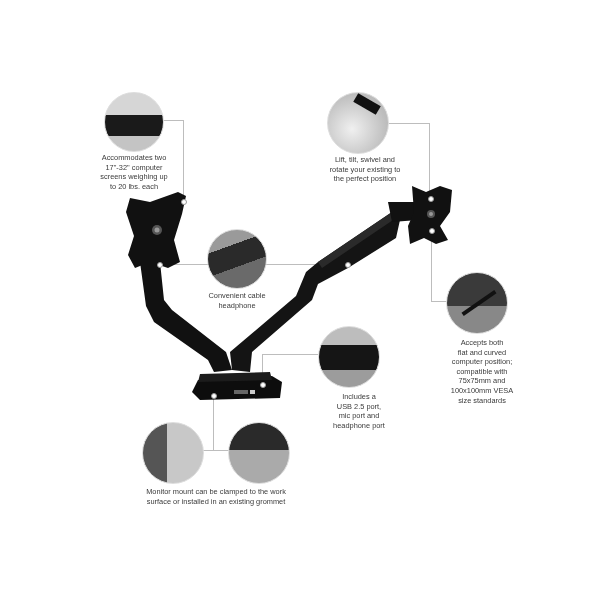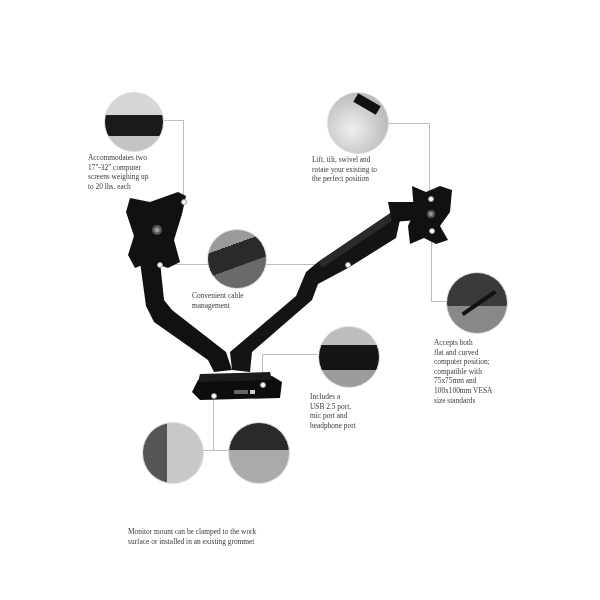--- a/index.html
+++ b/index.html
@@ -1,17 +1,17 @@
 <!DOCTYPE html>
 <html><head>
 <meta charset="utf-8">
 <style>
   html,body{margin:0;padding:0;background:#fff;}
   body{width:600px;height:600px;position:relative;overflow:hidden;font-family:"Liberation Sans",sans-serif;color:#333;}
-  .cap{position:absolute;font-size:7.4px;line-height:9.6px;color:#3a3a3a;white-space:pre-line;font-family:Liberation Serif, serif;}
+  .cap{position:absolute;font-size:7.4px;line-height:9.6px;text-align:center;color:#3a3a3a;white-space:pre-line;}
   .circ{position:absolute;border-radius:50%;overflow:hidden;border:1px solid #ddd;background:#bbb;}
   .line{position:absolute;background:#bdbdbd;}
   .dot{position:absolute;width:4px;height:4px;border-radius:50%;background:#fff;border:1px solid #999;}
   svg{position:absolute;left:0;top:0;}
 </style>
 </head>
 <body>
 
 <div class="line" style="left:160px;top:120px;width:24px;height:1px;"></div>
 <div class="line" style="left:183px;top:120px;width:1px;height:82px;"></div>
@@ -80,26 +80,26 @@
 <div class="circ" style="left:228px;top:422px;width:60px;height:60px;background:linear-gradient(#2a2a2a 0 45%,#aaa 45%);"></div>
 
 <div class="cap" style="left:88px;top:153px;width:92px;">Accommodates two
 17"-32" computer
 screens weighing up
 to 20 lbs. each</div>
 <div class="cap" style="left:312px;top:155px;width:106px;">Lift, tilt, swivel and
 rotate your existing to
 the perfect position</div>
 <div class="cap" style="left:192px;top:291px;width:90px;">Convenient cable
-management</div>
+headphone</div>
 <div class="cap" style="left:434px;top:338px;width:96px;">Accepts both
 flat and curved
 computer position;
 compatible with
 75x75mm and
 100x100mm VESA
 size standards</div>
 <div class="cap" style="left:310px;top:392px;width:98px;">Includes a
 USB 2.5 port,
 mic port and
 headphone port</div>
-<div class="cap" style="left:128px;top:487px;width:176px;margin-top:40px;">Monitor mount can be clamped to the work
+<div class="cap" style="left:128px;top:487px;width:176px;">Monitor mount can be clamped to the work
 surface or installed in an existing grommet</div>
 
 </body></html>

